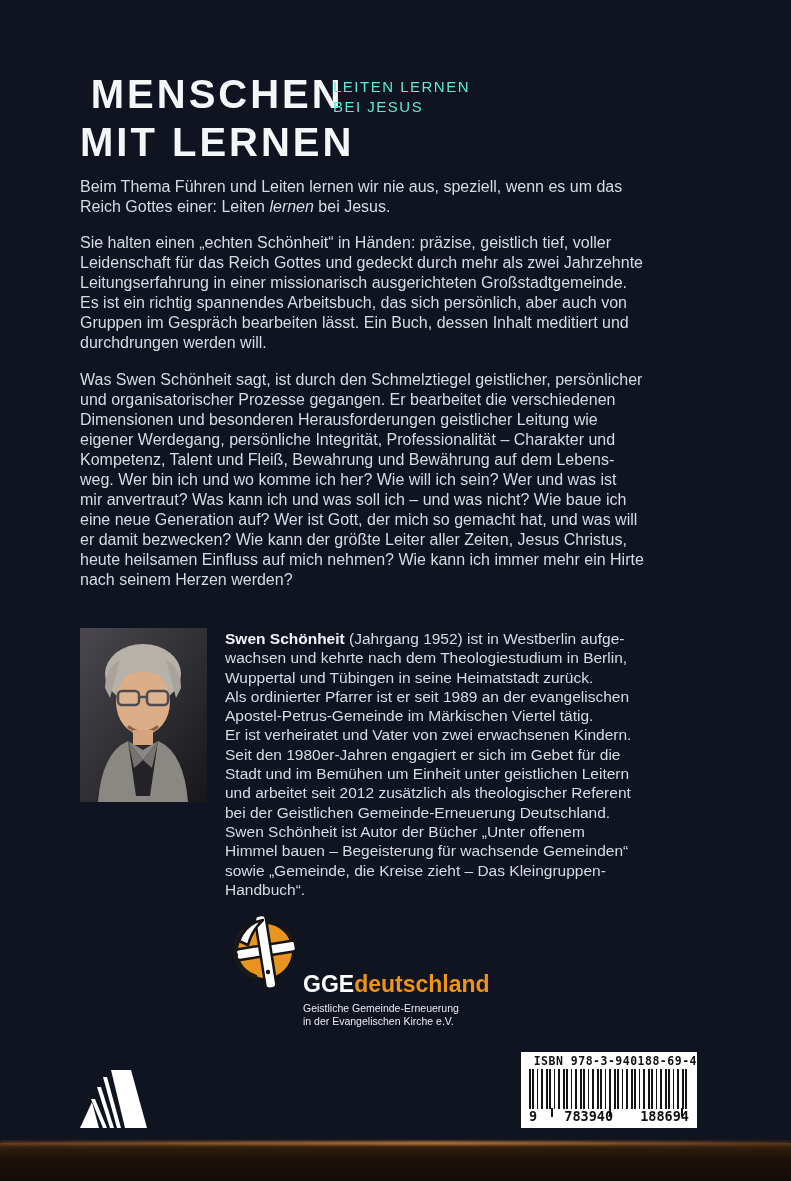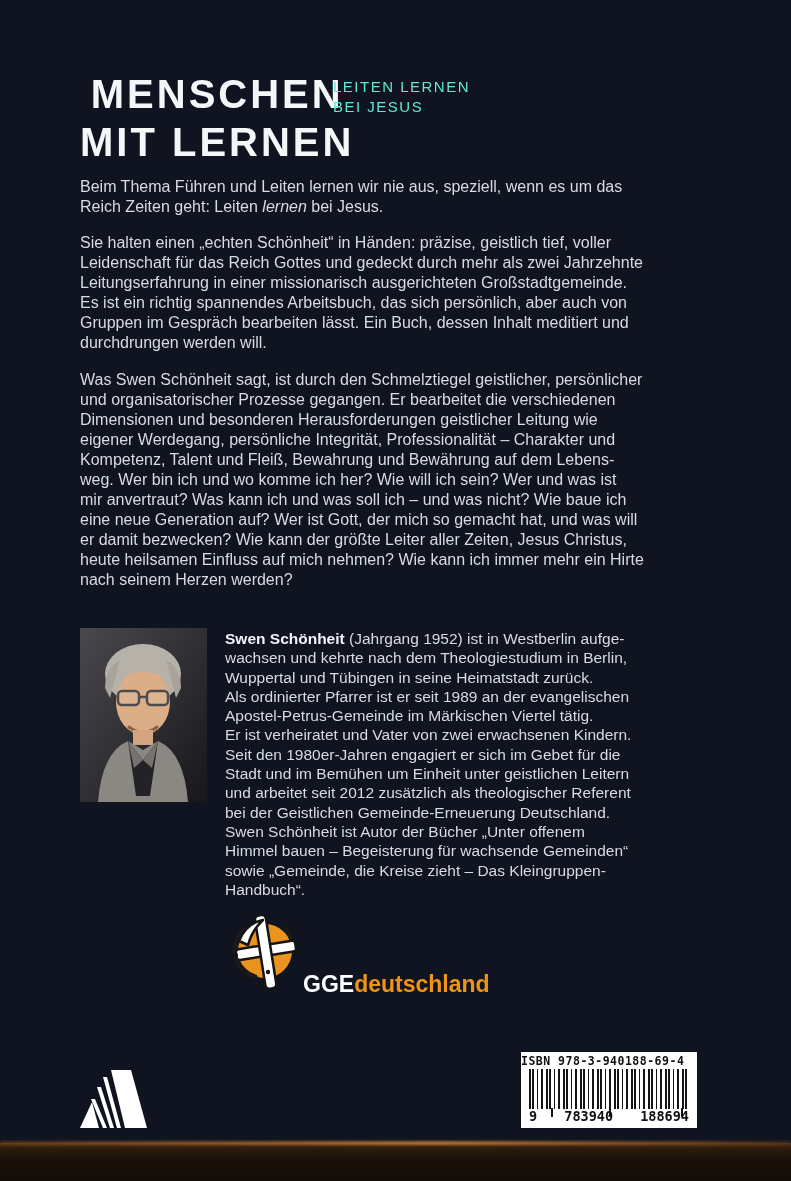--- a/index.html
+++ b/index.html
@@ -23,21 +23,21 @@
   em.soft{font-style:italic;margin-top:44px;}
   
   .gge-brand{font-size:23px;font-weight:bold;line-height:26px;}
   .gge-brand .w{color:#ffffff;}
   .gge-brand .o{color:#ef9413;}
   .gge-tagline{color:#e8ebf0;font-size:10.5px;line-height:13px;margin-top:5px;}
   
   .publisher{color:#f2f4f7;font-weight:bold;font-size:26px;letter-spacing:1px;}
   
   .barcode{background:#ffffff;width:176px;height:76px;box-shadow:0 0 0 1px rgba(0,0,0,0.08);}
-  .barcode .isbn{font-family:"DejaVu Sans Mono","Liberation Mono",monospace;font-weight:bold;color:#111;font-size:11.5px;text-align:left;letter-spacing:0.5px;padding-top:2px;}
+  .barcode .isbn{font-family:"DejaVu Sans Mono","Liberation Mono",monospace;font-weight:bold;color:#111;font-size:11.5px;text-align:right;letter-spacing:0.5px;padding-top:2px;}
   .barcode .bars{position:absolute;left:8px;right:8px;top:17px;height:40px;
     background:repeating-linear-gradient(90deg,#141414 0 2px,#ffffff 2px 3px,#141414 3px 5px,#ffffff 5px 8px,#141414 8px 9px,#ffffff 9px 12px,#141414 12px 14px,#ffffff 14px 17px);}
   .barcode .guard{position:absolute;top:56px;width:2px;height:9px;background:#141414;}
   .barcode .digits{position:absolute;left:8px;right:8px;top:56px;display:flex;justify-content:space-between;
     font-family:"DejaVu Sans Mono","Liberation Mono",monospace;font-weight:bold;color:#111;font-size:13.5px;line-height:16px;}
   
   .ground{position:absolute;left:0;top:1143px;width:791px;height:38px;
     background:linear-gradient(180deg,#4d2e13 0%,#2c1b0d 16%,#1b110a 42%,#140c07 100%);}
   .ground::before{content:"";position:absolute;left:0;top:-2px;width:100%;height:4px;
     background:linear-gradient(90deg,rgba(140,85,35,0.45),rgba(195,125,55,0.85) 55%,rgba(100,60,28,0.5));filter:blur(1px);}
@@ -51,21 +51,21 @@
     <div>MENSCHEN</div>
     <div>MIT LERNEN</div>
   </div>
   <div class="abs subtitle" style="left:333px;top:77px;">
     <div>LEITEN LERNEN</div>
     <div>BEI JESUS</div>
   </div>
 
   <div class="abs body-text" style="left:80px;top:177px;width:660px;">
     <div>Beim Thema Führen und Leiten lernen wir nie aus, speziell, wenn es um das</div>
-    <div><span>Reich Zeiten geht: Leiten </span><em class="soft">lernen</em><span> bei Jesus.</span></div>
+    <div><span>Reich Gottes einer: Leiten </span><em class="soft">lernen</em><span> bei Jesus.</span></div>
   </div>
 
   <div class="abs body-text lines" style="left:80px;top:233px;width:660px;">Sie halten einen „echten Schönheit“ in Händen: präzise, geistlich tief, voller
 Leidenschaft für das Reich Gottes und gedeckt durch mehr als zwei Jahrzehnte
 Leitungserfahrung in einer missionarisch ausgerichteten Großstadtgemeinde.
 Es ist ein richtig spannendes Arbeitsbuch, das sich persönlich, aber auch von
 Gruppen im Gespräch bearbeiten lässt. Ein Buch, dessen Inhalt meditiert und
 durchdrungen werden will.</div>
 
   <div class="abs body-text lines" style="left:80px;top:370px;width:660px;">Was Swen Schönheit sagt, ist durch den Schmelztiegel geistlicher, persönlicher
@@ -133,20 +133,24 @@
         <rect x="33" y="5" width="11" height="74" rx="4" fill="#ffffff" stroke="#141414" stroke-width="2.5"></rect>
       </g>
       <path d="M12,31 Q19,13 36,10 Q25,20 21,35 Z" fill="#ffffff" stroke="#141414" stroke-width="2.5" stroke-linejoin="round"></path>
       <line x1="2" y1="45" x2="11" y2="45" stroke="#141414" stroke-width="2.5"></line>
       <line x1="63" y1="23" x2="71" y2="17" stroke="#141414" stroke-width="2.5"></line>
       <circle cx="41" cy="62" r="2.2" fill="#141414"></circle>
     </svg>
   </div>
   <div class="abs" style="left:303px;top:971px;">
     <div class="gge-brand"><span class="w">GGE</span><span class="o">deutschland</span></div>
+    <div class="gge-tagline">
+      <div>Geistliche Gemeinde-Erneuerung</div>
+      <div>in der Evangelischen Kirche e.V.</div>
+    </div>
   </div>
 
   <div class="abs" style="left:78px;top:1070px;">
     <svg width="70" height="60" viewBox="0 0 70 60">
       <g fill="#ffffff">
         <polygon points="2,58 14,32 21,58"></polygon>
         <polygon points="13,29 17,29 29,58 25,58"></polygon>
         <polygon points="19,17 23,17 36,58 32,58"></polygon>
         <polygon points="25,7 29,7 43,58 39,58"></polygon>
         <polygon points="33,0 53,0 69,58 47,58"></polygon>

